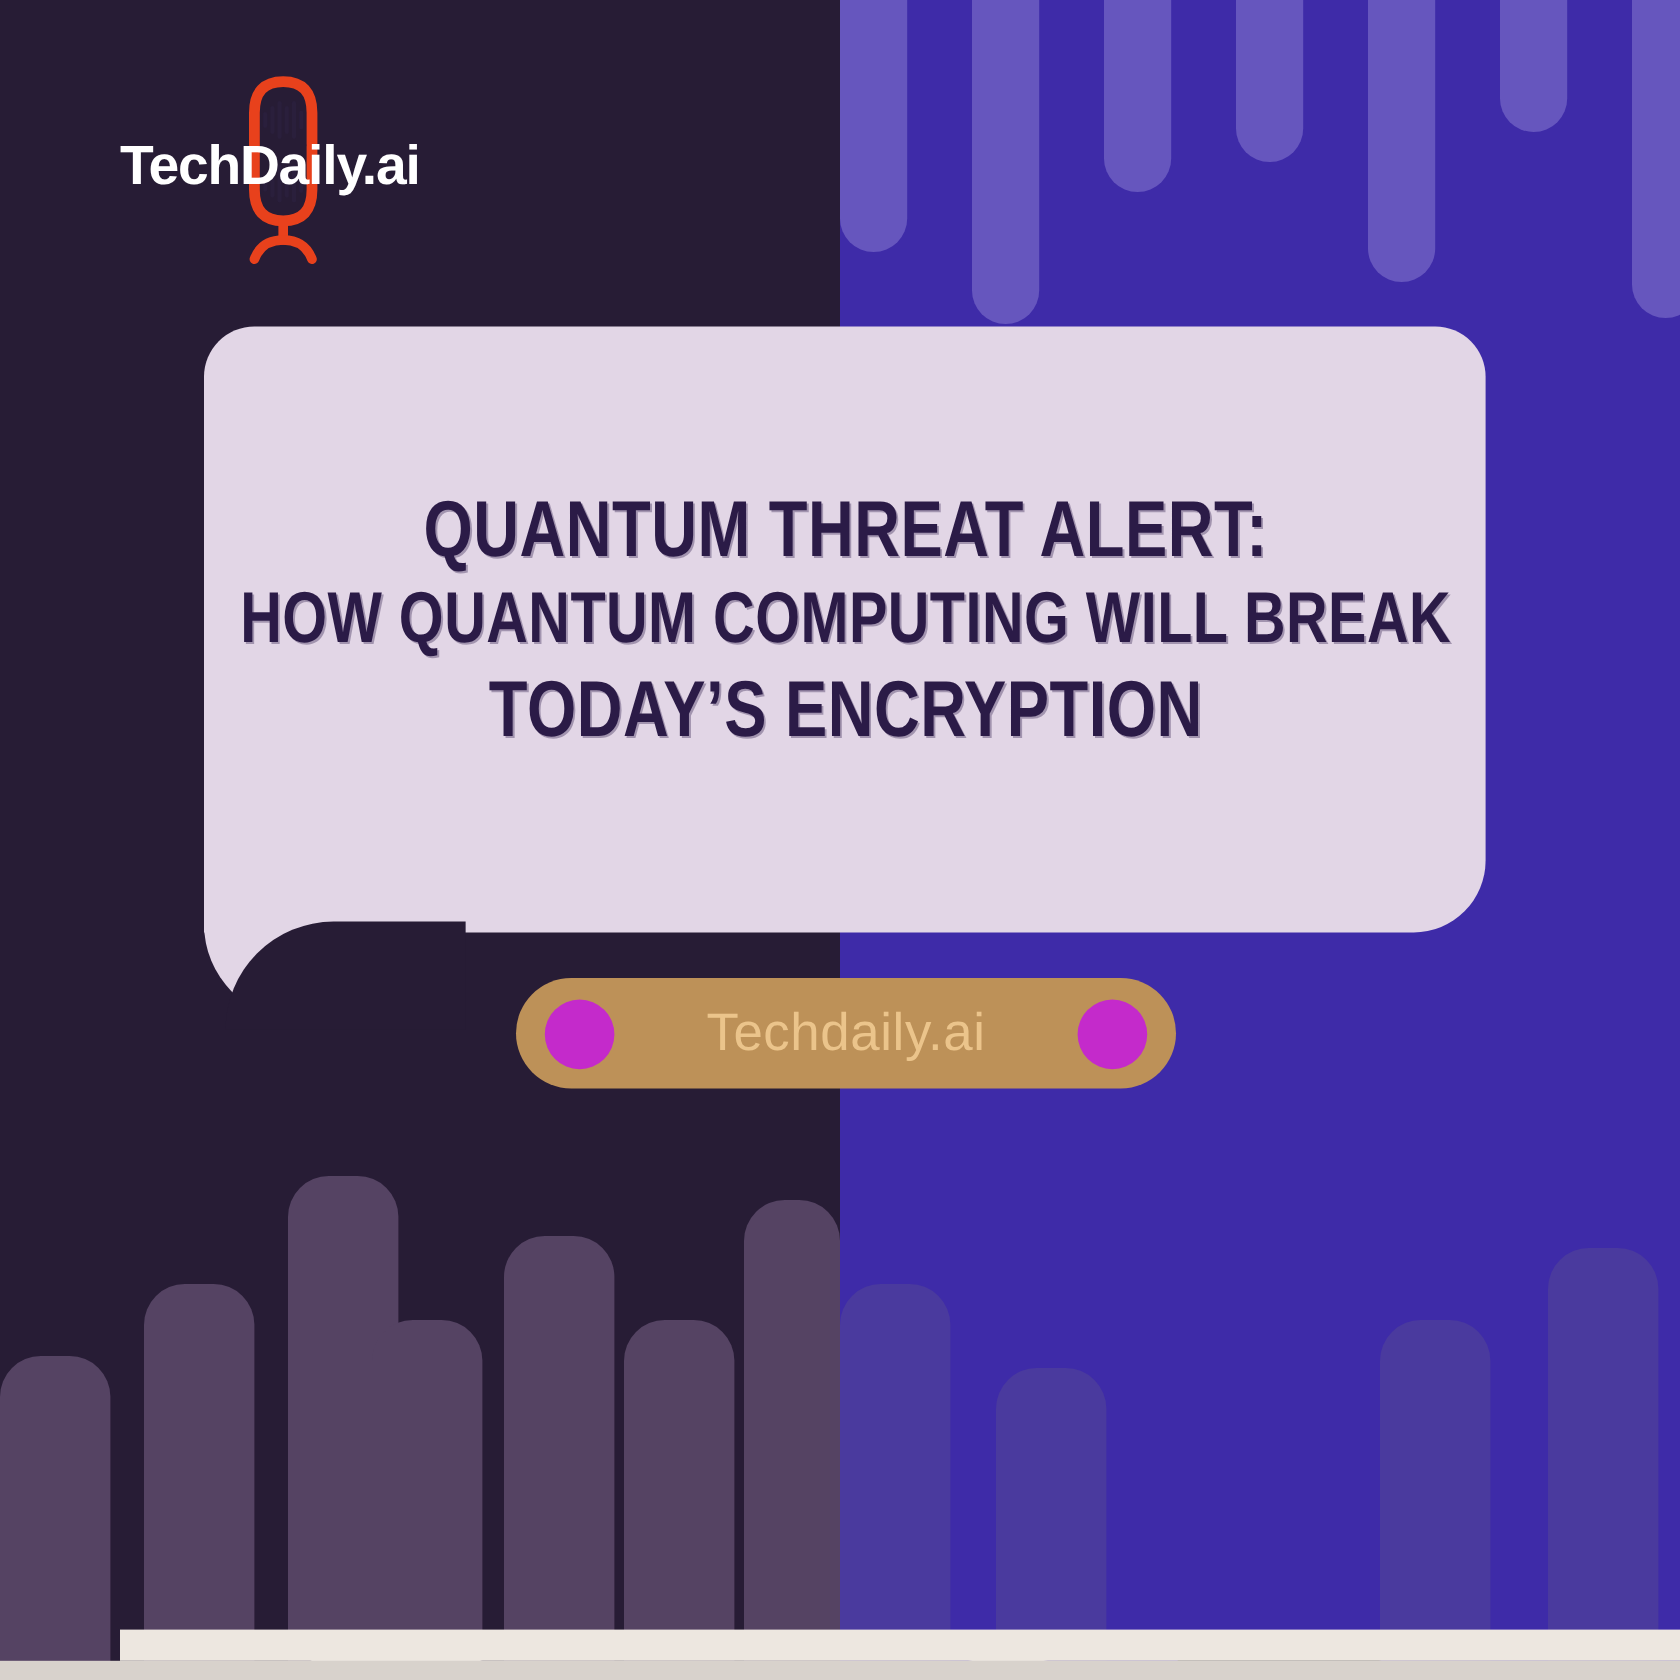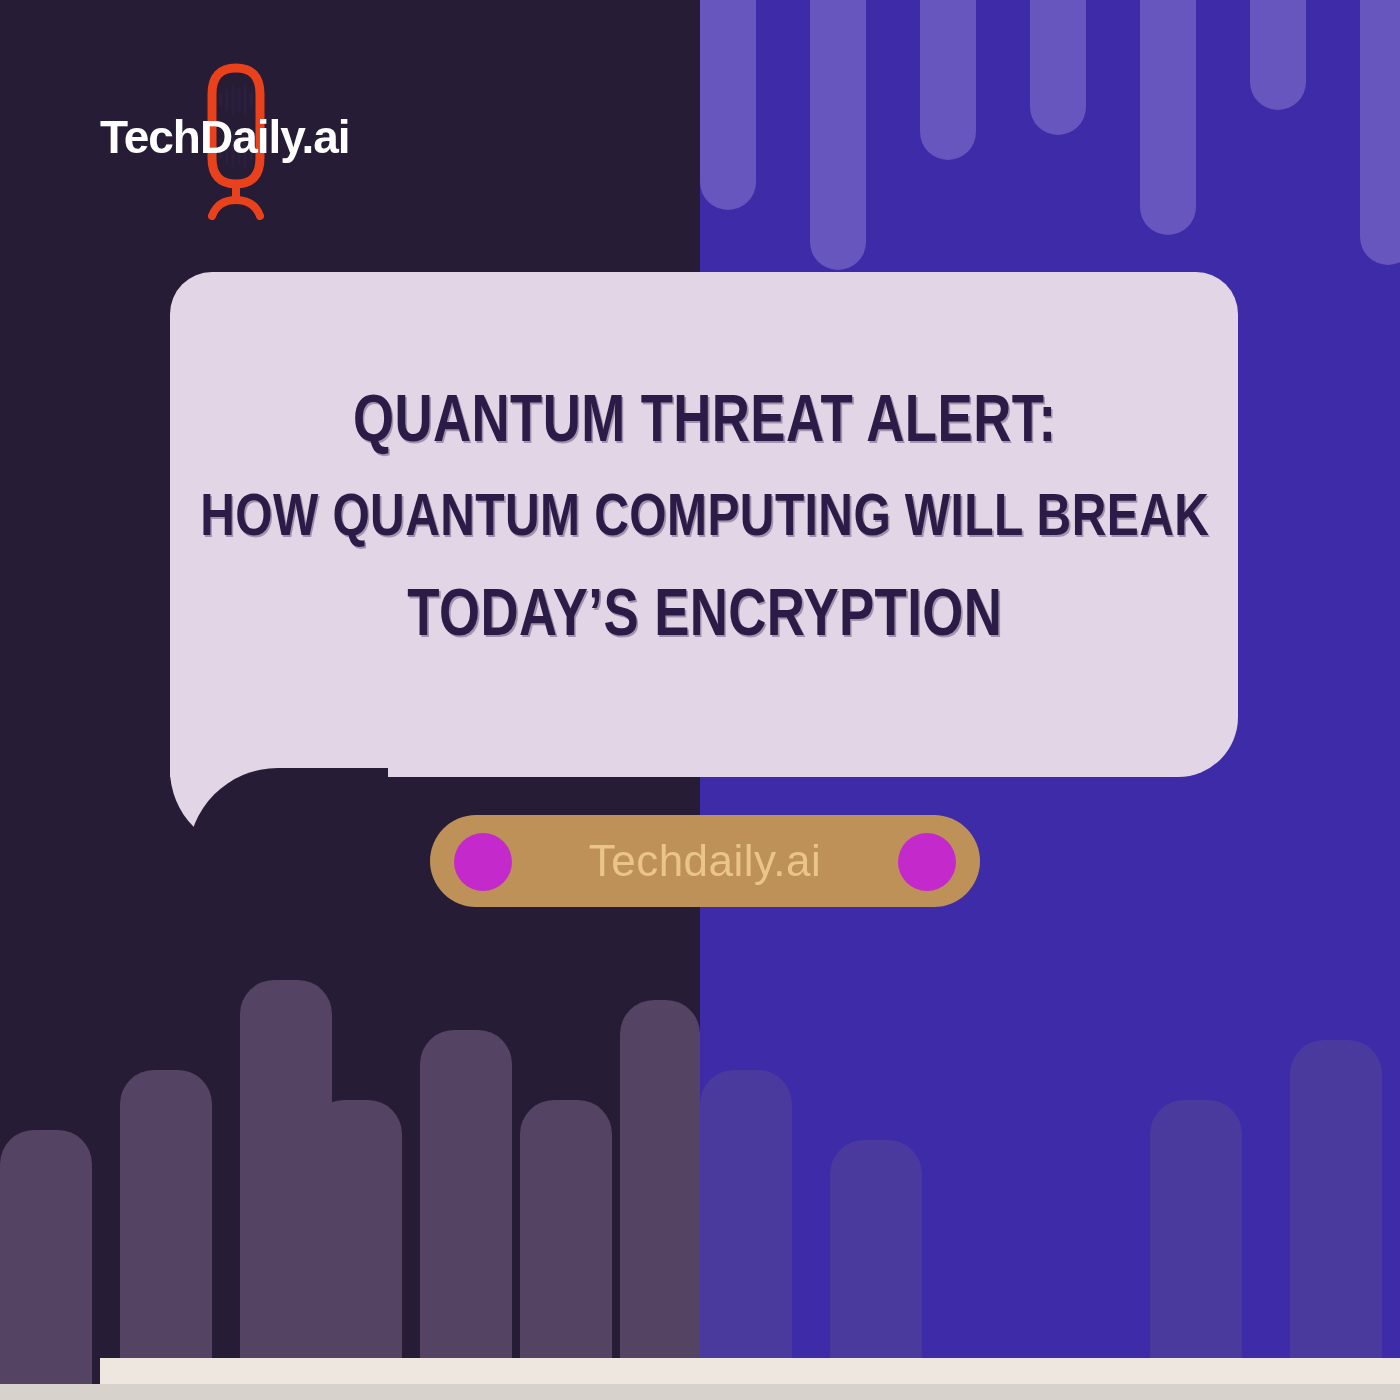--- a/index.html
+++ b/index.html
@@ -48,21 +48,21 @@
   .bubble-tail::after{
     content:"";
     position:absolute; left:18px; top:-2px; width:200px; height:90px;
     background:#271C35;
     border-radius:240px 0 0 0;
   }
 
   .bubble-text {
     position:absolute; left:190px; top:300px; width:1030px; height:430px;
     display:flex; flex-direction:column; justify-content:center; align-items:center;
-    gap:34px;
+    gap:12px;
   }
   .title-line {
     color:#2B1B47;
     font-family:"Liberation Sans", sans-serif;
     font-weight:bold;
     font-size:66px;
     line-height:1.0;
     letter-spacing:0.5px;
     text-transform:uppercase;
     transform:scaleX(0.80);

